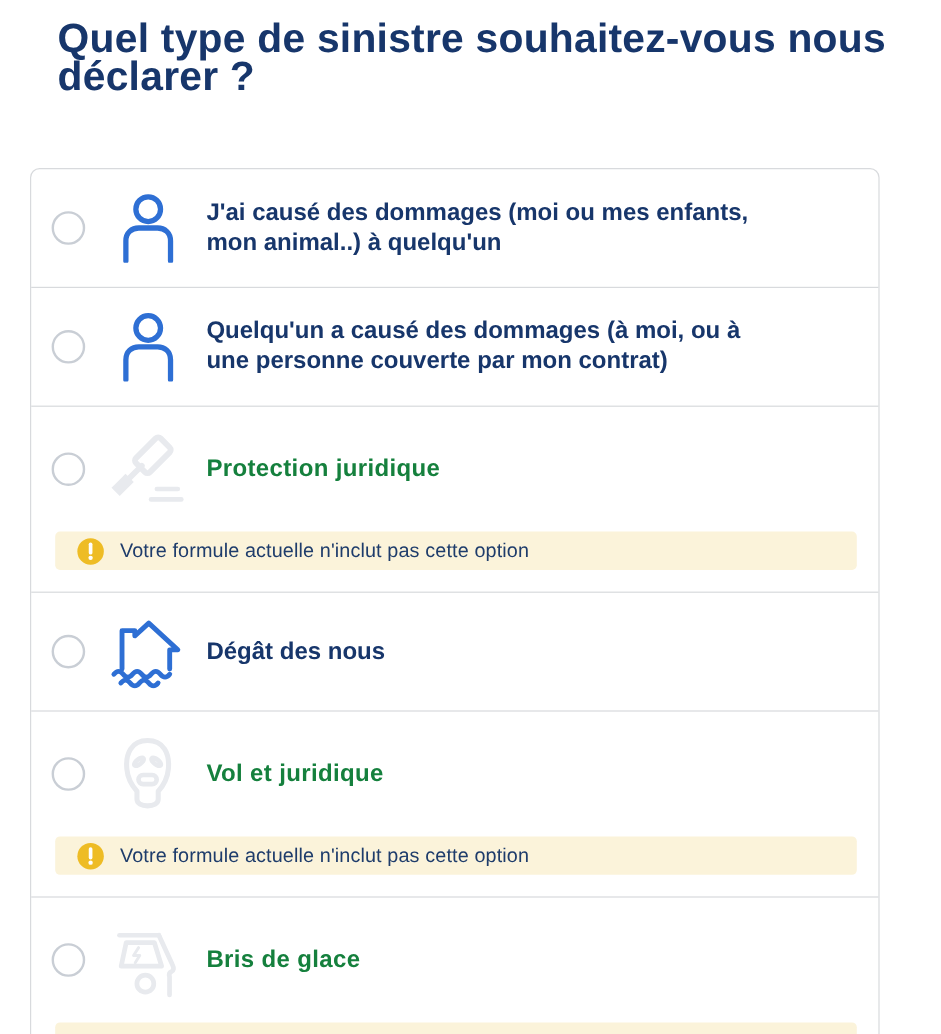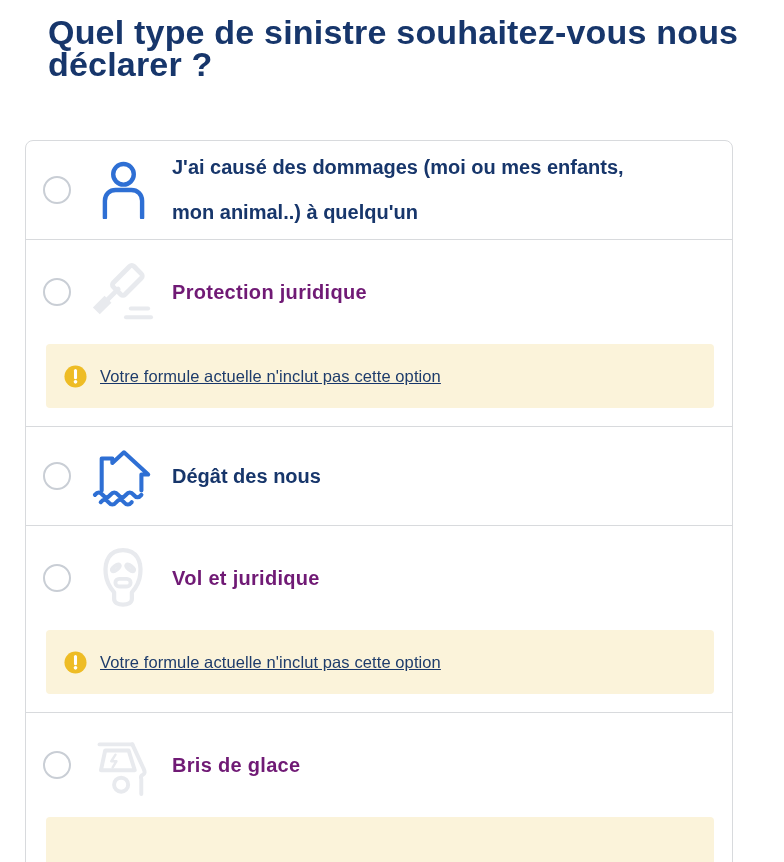--- a/index.html
+++ b/index.html
@@ -61,38 +61,37 @@
     width: 62px;
     margin-left: 21px;
     display: flex;
     align-items: center;
     justify-content: center;
   }
   .option-label {
     margin-left: 18px;
     max-width: 480px;
     font-size: 20px;
-    line-height: 45px;
+    line-height: 25px;
     font-weight: bold;
     color: #17366b;
   }
   .option-row.unavailable .option-label {
-    color: #701a75;
+    color: #15803d;
     letter-spacing: 0.3px;
   }
   .warning-banner {
     margin: 0 18px 18px 20px;
-    height: 64px;
+    height: 32px;
     border-radius: 4px;
     background: #fbf3da;
     display: flex;
     align-items: center;
     padding-left: 18px;
     box-sizing: border-box;
-    text-decoration: underline;
   }
   .warning-banner .warning-text {
     margin-left: 13px;
     font-size: 16.5px;
     color: #1e3c6b;
     letter-spacing: 0.1px;
   }
   .warning-glyph {
     flex: 0 0 auto;
     width: 23px;
@@ -114,20 +113,32 @@
       <span class="icon-box">
         <svg width="47" height="58" viewBox="0 0 48 58" fill="none" stroke="#2e6fd4" stroke-width="4.5">
           <circle cx="24" cy="13" r="10.5"></circle>
           <path d="M5 57 V40 C5 33 10 29 16 29 H32 C38 29 43 33 43 40 V57" stroke-linecap="round" stroke-linejoin="round"></path>
         </svg>
       </span>
       <span class="option-label">J'ai causé des dommages (moi ou mes enfants, mon animal..) à quelqu'un</span>
     </div>
   </div>
 
+  <div class="option-row">
+    <div class="option-main">
+      <span class="radio"></span>
+      <span class="icon-box">
+        <svg width="47" height="58" viewBox="0 0 48 58" fill="none" stroke="#2e6fd4" stroke-width="4.5">
+          <circle cx="24" cy="13" r="10.5"></circle>
+          <path d="M5 57 V40 C5 33 10 29 16 29 H32 C38 29 43 33 43 40 V57" stroke-linecap="round" stroke-linejoin="round"></path>
+        </svg>
+      </span>
+      <span class="option-label">Quelqu'un a causé des dommages (à moi, ou à une personne couverte par mon contrat)</span>
+    </div>
+  </div>
 
   <div class="option-row unavailable">
     <div class="option-main">
       <span class="radio"></span>
       <span class="icon-box">
         <svg width="62" height="64" viewBox="0 0 64 64" fill="none" stroke="#e8eaee">
           <rect x="28" y="5" width="17" height="30" rx="3" stroke-width="5" transform="rotate(45 36.5 20)"></rect>
           <path d="M13 43 L27 29" stroke-width="5" stroke-linecap="round"></path>
           <path d="M8 48 L13 43" stroke-width="10" stroke-linecap="square"></path>
           <path d="M40 49 H58" stroke-width="4" stroke-linecap="round"></path>

